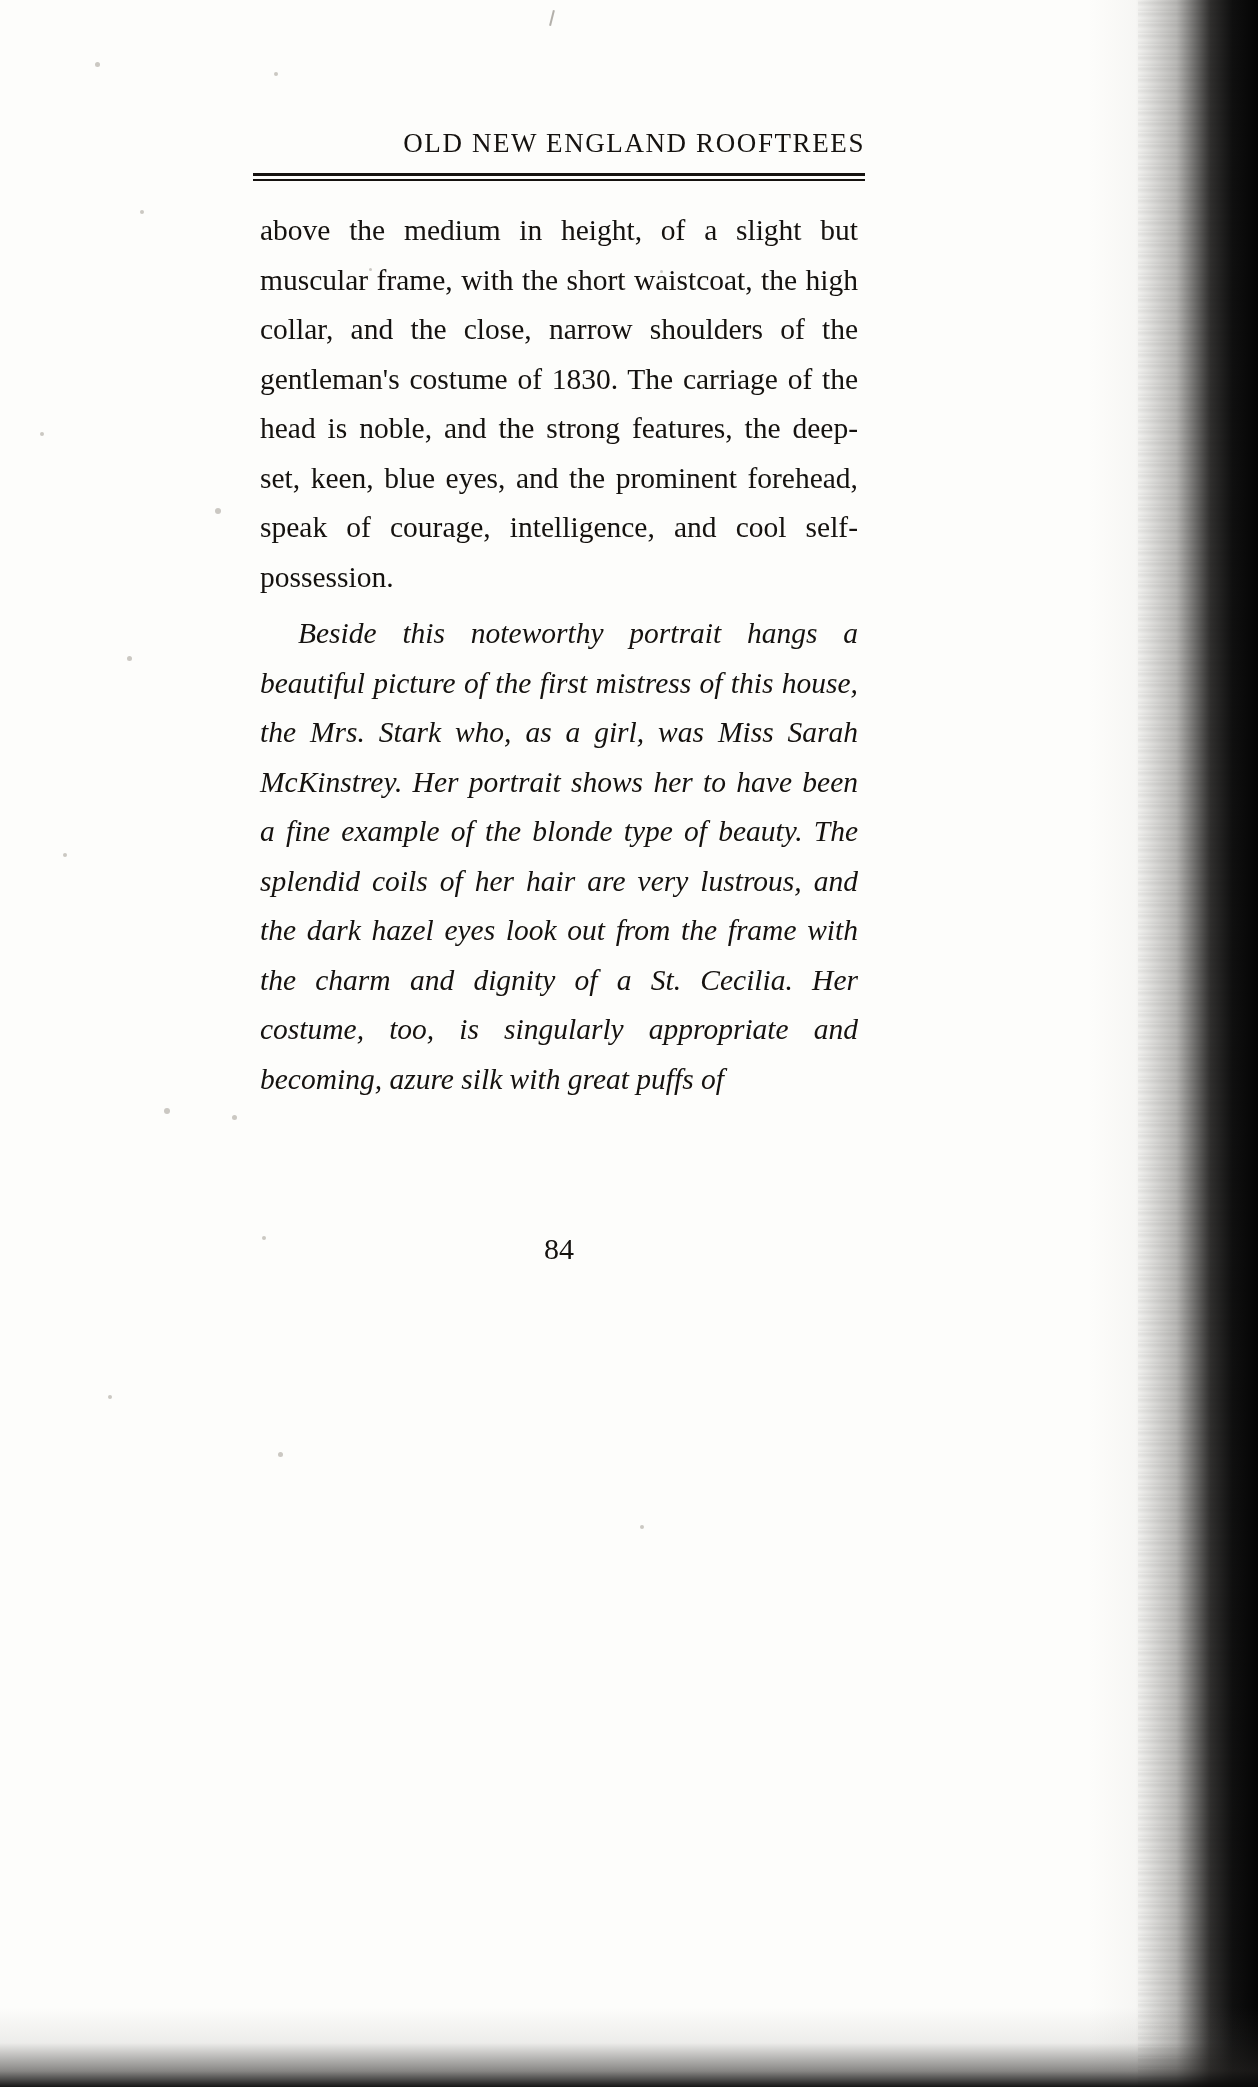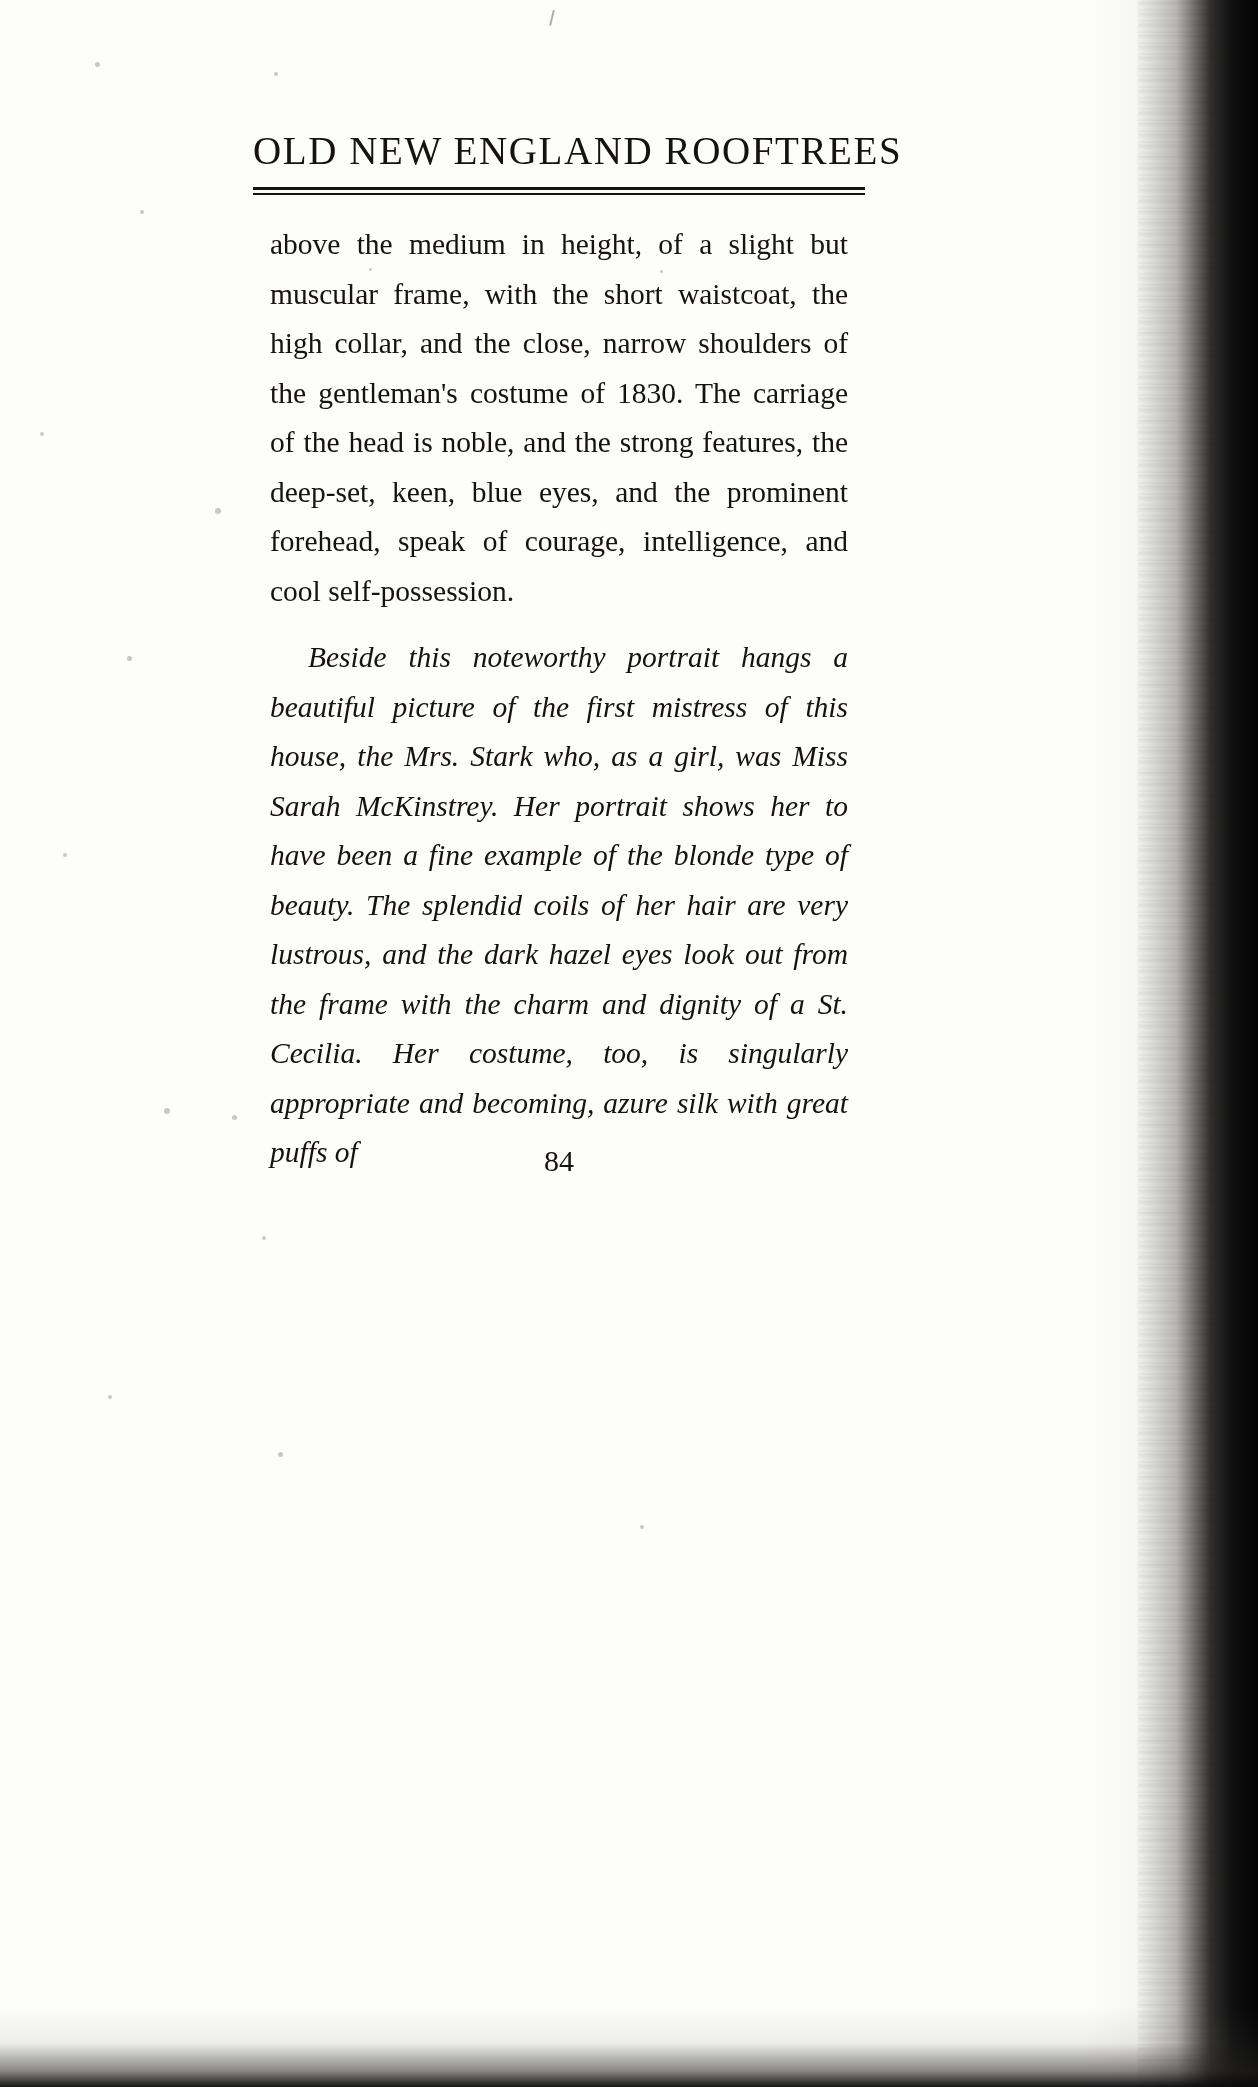--- a/index.html
+++ b/index.html
@@ -90,23 +90,23 @@
 
   
   .content {
     position: absolute;
     left: 253px;
     top: 128px;
     width: 612px;
   }
 
   .running-head {
-    font-size: 39px;
+    font-size: 27px;
     letter-spacing: 1.6px;
-    text-align: left;
+    text-align: right;
     white-space: nowrap;
     color: #15120f;
     margin: 0 0 14px 0;
     font-weight: normal;
   }
 
   .double-rule {
     width: 612px;
     height: 9px;
     margin-bottom: 24px;
@@ -117,39 +117,39 @@
   }
   .double-rule .gap {
     height: 3px;
   }
   .double-rule .r2 {
     height: 2px;
     background: #15120f;
   }
 
   p.para {
-    margin: 17px;
+    margin: 7px;
     font-size: 29.5px;
     line-height: 49.5px;
     text-align: justify;
     text-justify: inter-word;
     color: #15120f;
   }
   p.para.indent {
     text-indent: 38px;
   }
   p.para + p.para {
     margin-top: 0px;
     font-style: italic;
   }
 
   .folio {
     position: absolute;
     left: 253px;
-    top: 1144px;
+    top: 1232px;
     width: 612px;
     text-align: center;
     font-size: 30px;
     color: #15120f;
   }
 </style>
 </head>
 <body>
 
 <div class="page">

